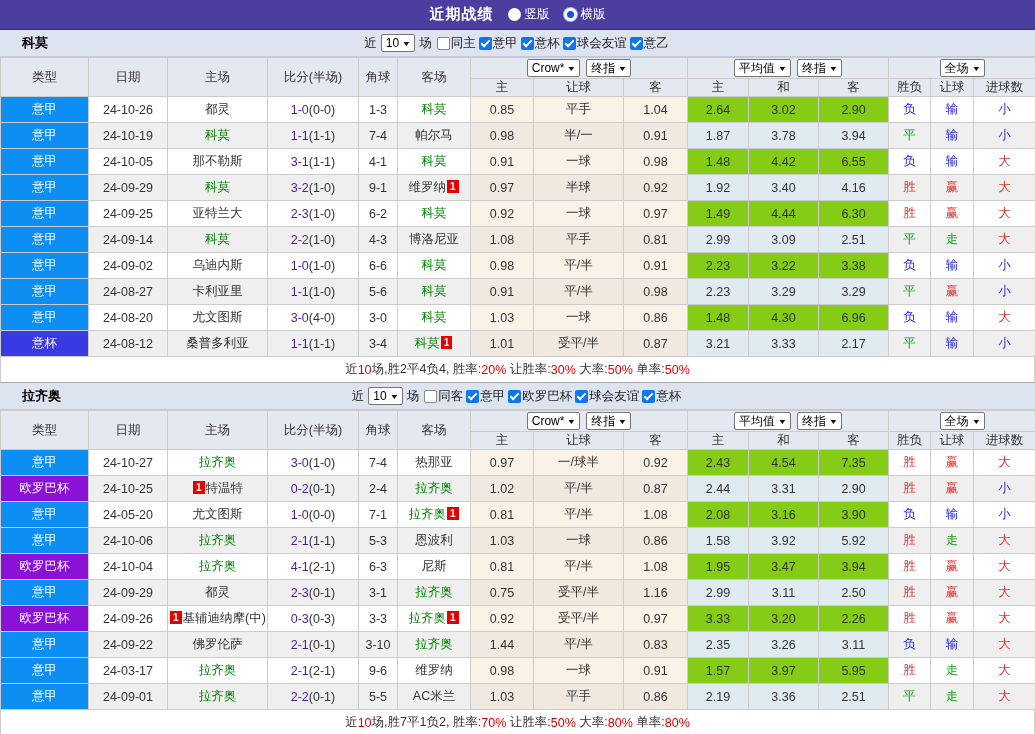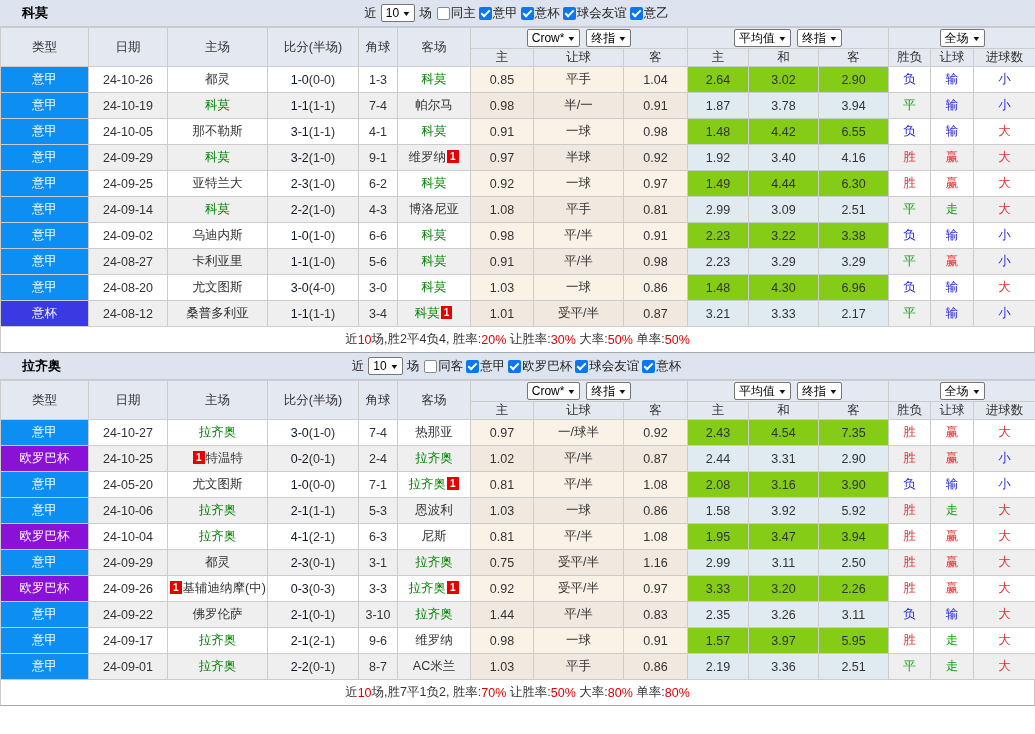--- a/index.html
+++ b/index.html
@@ -33,38 +33,49 @@
   thead th{background:#e4e8f0;font-weight:normal;color:#333}
   tr.h1 th{height:21px}
   tr.h2 th{height:17px}
   tbody td{height:26px;background:#fff;color:#333}
   tr.alt td{background:#efefef}
   td.t1{background:#faf1e7}  tr.alt td.t1{background:#f1e8df}
   td.t2{background:#84cc16}  tr.alt td.t2{background:#e0eaf1}
   td.c-league{color:#fff}
   tr.alt td.c-league{color:#fff}
   .hl{color:#008000}
-  .ft{color:#0f172a}
+  .ft{color:#4c1d95}
   .ht{color:#333}
   .res-r{color:#e13333}
   .res-g{color:#12a012}
   .res-b{color:#2525dd}
   .card{display:inline-block;background:#e80000;color:#fff;font-size:10px;line-height:13px;height:13px;padding:0 3px;margin:0 1px;vertical-align:1px;font-weight:bold}
   .grp-sels{display:flex;align-items:center;justify-content:center;gap:6px}
 
   
   .summary{height:26px;display:flex;align-items:center;justify-content:center;font-size:12.5px;background:#fff;border-bottom:1px solid #a8a8a8;border-left:1px solid #ccc;border-right:1px solid #ccc}
   .summary span{white-space:pre;color:#333}
   .summary span.red{color:#e00000}
 </style>
 </head>
 <body>
 
 <div class="page">
 
+  <div class="topbar">
+    <span class="title">近期战绩</span>
+    <span class="radio-group">
+      <span class="radio"></span>
+      <span>竖版</span>
+    </span>
+    <span class="radio-group">
+      <span class="radio on"></span>
+      <span>横版</span>
+    </span>
+  </div>
 
   <div class="filter-row">
     <span class="team-name">科莫</span>
     <span>近</span>
       <span class="gap"></span>
     <span class="sel">
       <span>10</span>
       <span class="arr">▼</span>
     </span>
       <span class="gap"></span>
@@ -566,41 +577,41 @@
     <td class="t1">0.83</td>
     <td class="t2">2.35</td>
     <td class="t2">3.26</td>
     <td class="t2">3.11</td>
     <td class="c-res res-b">负</td>
     <td class="c-res res-b">输</td>
     <td class="c-res res-r">大</td>
   </tr>
         <tr>
     <td class="c-league" style="background: rgb(13, 142, 242);">意甲</td>
-    <td class="c-date">24-09-17</td>
+    <td class="c-date">24-03-17</td>
     <td class="c-home"><span class="hl">拉齐奥</span></td>
     <td class="c-score"><span class="ft">2-1</span><span class="ht">(2-1)</span></td>
     <td class="c-corner">9-6</td>
     <td class="c-away"><span>维罗纳</span></td>
     <td class="t1">0.98</td>
     <td class="t1">一球</td>
     <td class="t1">0.91</td>
     <td class="t2">1.57</td>
     <td class="t2">3.97</td>
     <td class="t2">5.95</td>
     <td class="c-res res-r">胜</td>
     <td class="c-res res-g">走</td>
     <td class="c-res res-r">大</td>
   </tr>
         <tr class="alt">
     <td class="c-league" style="background: rgb(13, 142, 242);">意甲</td>
     <td class="c-date">24-09-01</td>
     <td class="c-home"><span class="hl">拉齐奥</span></td>
     <td class="c-score"><span class="ft">2-2</span><span class="ht">(0-1)</span></td>
-    <td class="c-corner">8-7</td>
+    <td class="c-corner">5-5</td>
     <td class="c-away"><span>AC米兰</span></td>
     <td class="t1">1.03</td>
     <td class="t1">平手</td>
     <td class="t1">0.86</td>
     <td class="t2">2.19</td>
     <td class="t2">3.36</td>
     <td class="t2">2.51</td>
     <td class="c-res res-g">平</td>
     <td class="c-res res-g">走</td>
     <td class="c-res res-r">大</td>

